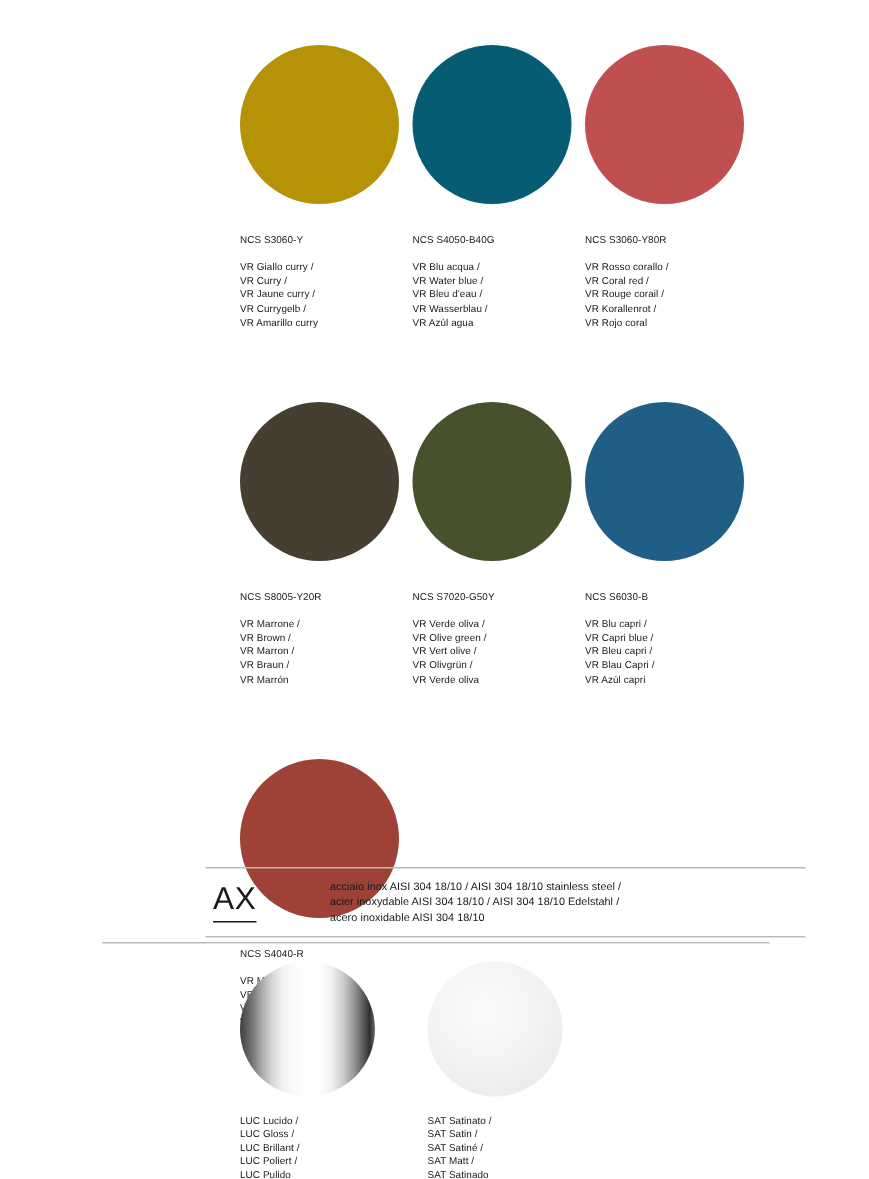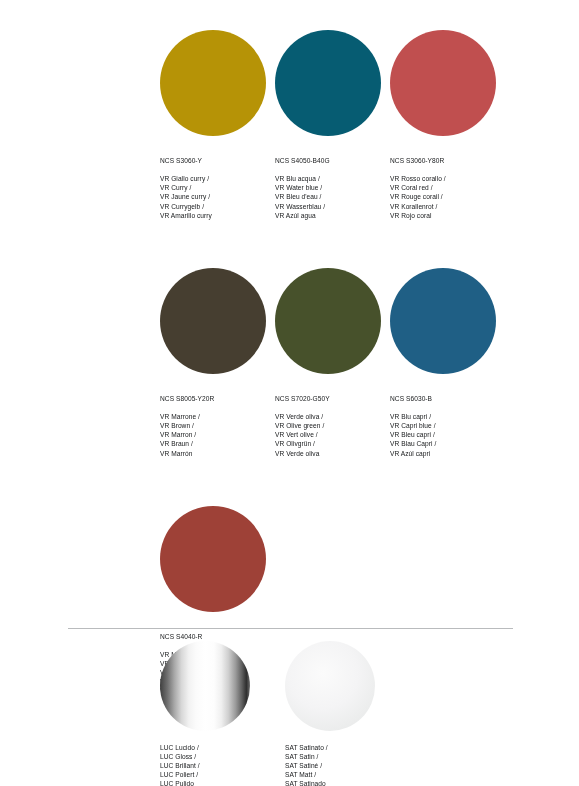--- a/index.html
+++ b/index.html
@@ -243,20 +243,28 @@
 VR Marsala /
 VR Marsala</span>
         </div>
       </div>
       <div class="swatch-cell"></div>
       <div class="swatch-cell"></div>
     </div>
 
   </div>
 
+  <div class="ax-block">
+    <div class="ax-mark">
+      <span>AX</span>
+    </div>
+    <div class="ax-text">acciaio inox AISI 304 18/10 / AISI 304 18/10 stainless steel /
+acier inoxydable AISI 304 18/10 / AISI 304 18/10 Edelstahl /
+acero inoxidable AISI 304 18/10</div>
+  </div>
 
   <div class="finish-rule"></div>
 
   <div class="finish-grid">
     <div class="finish-cell">
       <span class="finish-disc gloss"></span>
       <div class="finish-caption">LUC Lucido /
 LUC Gloss /
 LUC Brillant /
 LUC Poliert /

